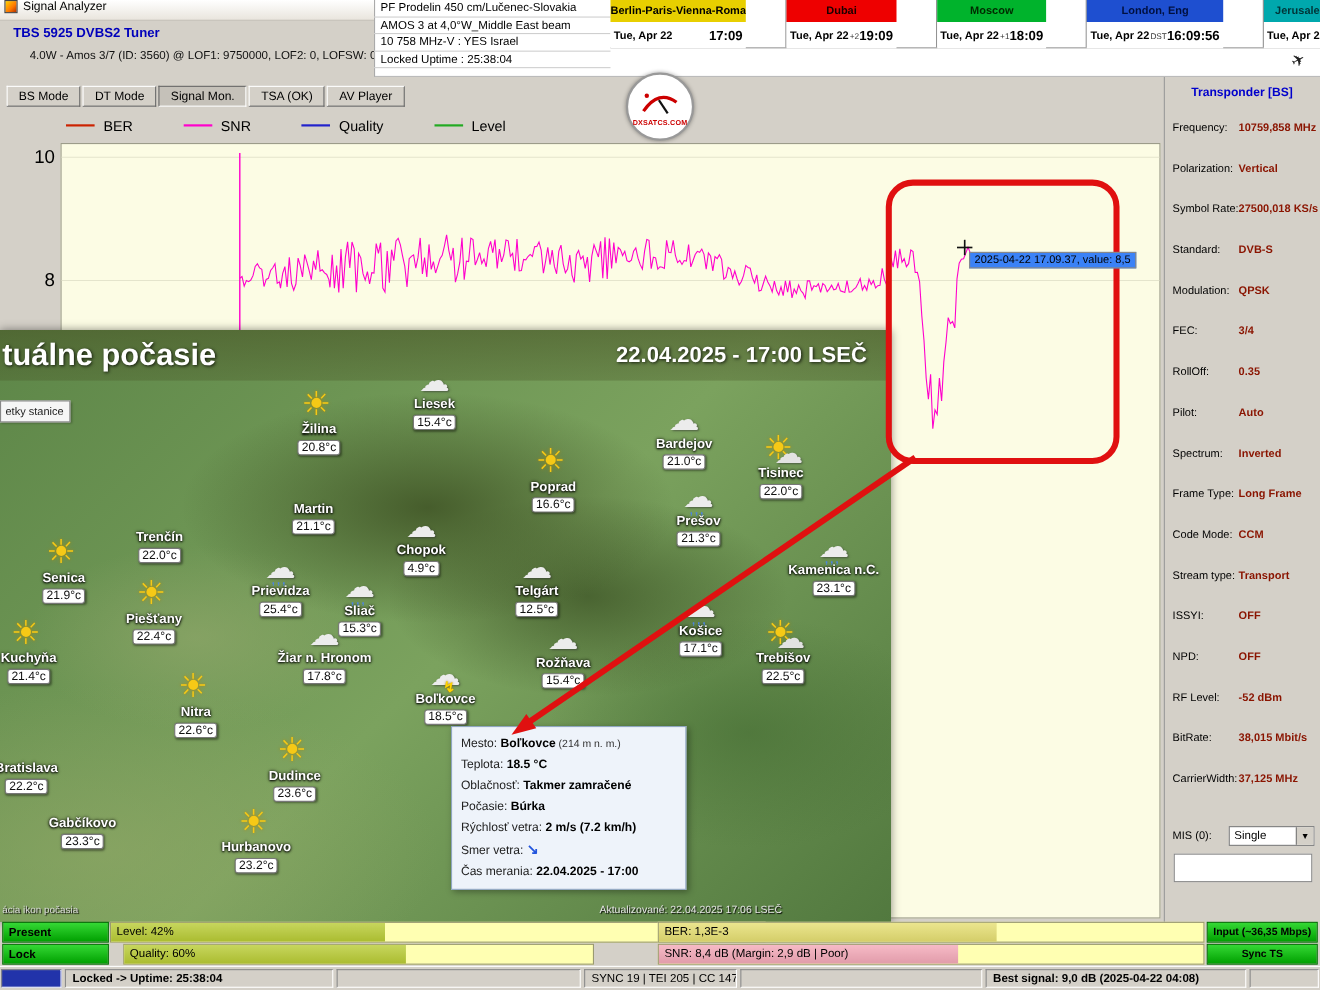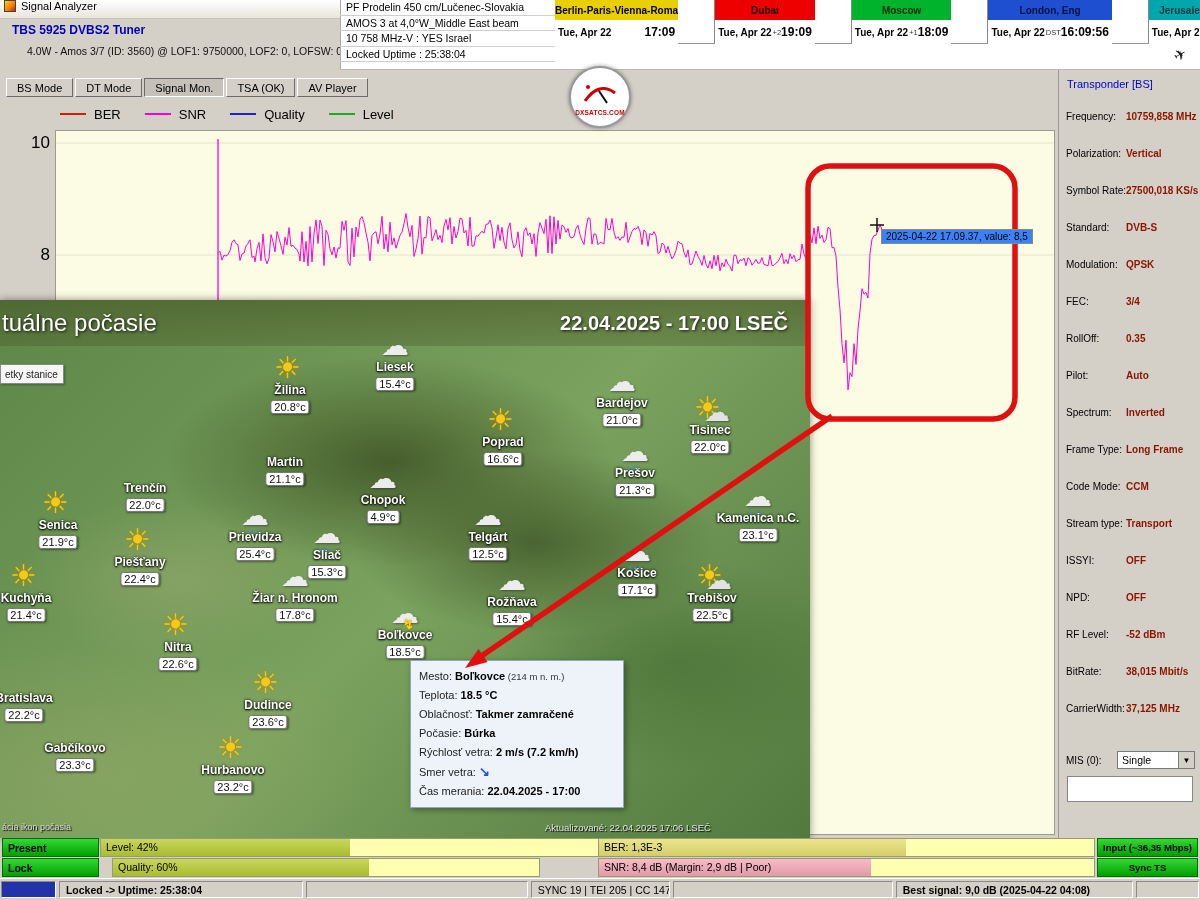--- a/index.html
+++ b/index.html
@@ -26,21 +26,21 @@
   .clock-date{font-size:10px;font-weight:bold;white-space:nowrap;}
   .clock-offset{font-size:7.5px;color:#333;vertical-align:super;margin-left:1px;}
   .clock-time{font-size:12px;font-weight:bold;white-space:nowrap;}
 
   
   .tabs{left:6px;top:78px;display:flex;gap:2px;}
   .tab{height:19px;padding:0 10px;font-size:11px;background:#d4d0c8;border:1px solid;border-color:#fff #6a6a6a #6a6a6a #fff;display:flex;align-items:center;cursor:default;}
   .tab.active{background:#c5c1b9;border-color:#6a6a6a #fff #fff #6a6a6a;}
 
   
-  .legend{left:60px;top:104px;display:flex;gap:24px;align-items:center;height:20px;}
+  .legend{left:60px;top:104px;display:flex;gap:46px;align-items:center;height:20px;}
   .legend-item{display:flex;align-items:center;gap:8px;font-size:13px;color:#000;}
   .legend-line{width:26px;height:2px;display:inline-block;}
 
   
   .plot{left:55px;top:130px;width:1000px;height:705px;background:#fcfce4;border:1px solid #9c9c8a;}
   .ytick{position:absolute;width:26px;text-align:right;font-size:17px;color:#000;left:24px;}
   #trace-svg,#annot-svg{position:absolute;left:0;top:0;width:1200px;height:900px;pointer-events:none;}
   #trace-svg{z-index:1;}
   #annot-svg{z-index:5;}
   .tooltip{left:881px;top:229px;z-index:6;background:#3b82f6;border:1px solid #888;font-size:10px;padding:1px 4px;color:#000;white-space:nowrap;}
@@ -49,21 +49,21 @@
   .map{left:0;top:300px;width:810px;height:538px;z-index:2;background-color:#6f9655;
     background-image:
       radial-gradient(ellipse 320px 150px at 48% 30%, rgba(62,82,36,0.85), transparent 70%),
       radial-gradient(ellipse 260px 130px at 66% 45%, rgba(55,76,32,0.7), transparent 70%),
       radial-gradient(ellipse 220px 120px at 22% 52%, rgba(150,170,110,0.55), transparent 70%),
       radial-gradient(ellipse 260px 150px at 84% 68%, rgba(70,110,52,0.65), transparent 70%),
       radial-gradient(ellipse 420px 210px at 12% 88%, rgba(148,168,104,0.55), transparent 72%),
       linear-gradient(135deg,#5d8648,#7ba25e 52%,#52793f);
     box-shadow:0 0 8px rgba(0,0,0,0.45);}
   .map-header{position:absolute;left:0;top:0;width:100%;height:46px;background:linear-gradient(rgba(70,80,35,0.55),rgba(70,80,35,0.3));display:flex;align-items:center;justify-content:space-between;padding:0 16px 0 2px;}
-  .map-title{font-size:24px;color:#fff;text-shadow:1px 1px 3px rgba(0,0,0,0.8);white-space:nowrap;}
+  .map-title{font-size:28px;color:#fff;text-shadow:1px 1px 3px rgba(0,0,0,0.8);white-space:nowrap;font-weight:bold;}
   .map-date{font-size:20px;font-weight:bold;color:#fff;text-shadow:1px 1px 3px rgba(0,0,0,0.8);white-space:nowrap;margin-right:6px;}
   .stations-btn{position:absolute;left:0;top:64px;width:64px;height:20px;background:#f6f6f6;border:1px solid #888;font-size:10px;color:#222;display:flex;align-items:center;padding-left:4px;box-shadow:1px 1px 2px rgba(0,0,0,0.3);}
   .map-footer-left{position:absolute;left:2px;bottom:6px;font-size:9px;color:#d8d8d8;text-shadow:1px 1px 1px #000;}
   .map-footer-right{position:absolute;left:545px;bottom:5px;font-size:9.5px;color:#e4e4e4;text-shadow:1px 1px 1px #000;}
 
   .city{position:absolute;transform:translateX(-50%);text-align:center;z-index:3;cursor:pointer;}
   .cicon{position:absolute;top:-30px;left:50%;transform:translateX(-50%);width:44px;height:30px;pointer-events:none;}
   .wg{position:absolute;line-height:1;}
   .wg.sun{color:#f6c916;text-shadow:0 0 3px #b98a00;font-size:30px;left:6px;top:0;}
   .wg.cloud{color:#ececec;text-shadow:1px 1px 2px rgba(50,50,50,0.6);font-size:28px;left:8px;top:2px;}
@@ -76,21 +76,21 @@
   .popup{position:absolute;left:410px;top:360px;width:214px;background:#eef3fa;border:1px solid #8fa6c0;box-shadow:2px 2px 6px rgba(0,0,0,0.35);padding:6px 8px;font-size:11px;line-height:19px;z-index:4;color:#222;}
   .popup b{color:#000;}
   .popup .suffix{font-size:9.5px;color:#333;}
   .popup .windarrow{color:#2255dd;font-weight:bold;font-size:13px;}
 
   .logo{left:569px;top:66px;width:62px;height:62px;border-radius:50%;background:#fff;border:2px solid #999;z-index:6;display:flex;flex-direction:column;align-items:center;justify-content:center;box-shadow:0 0 4px rgba(0,0,0,0.4);}
   .logo-text{font-size:6.5px;font-weight:bold;color:#cc0000;letter-spacing:0.2px;}
 
   
   .rpanel{left:1058px;top:70px;width:142px;height:768px;background:#d4d0c8;border-left:1px solid #999;z-index:3;}
-  .rpanel-title{position:absolute;left:8px;top:8px;color:#0000cc;font-size:11px;}
+  .rpanel-title{position:absolute;left:24px;top:8px;color:#0000cc;font-size:11px;font-weight:bold;}
   .trows{position:absolute;left:7px;top:36px;right:2px;}
   .trow{position:relative;height:37px;}
   .tlabel{position:absolute;left:0;top:5px;font-size:10px;color:#000;white-space:nowrap;}
   .tvalue{position:absolute;left:60px;top:5px;font-size:10px;font-weight:bold;color:#8a1400;white-space:nowrap;}
   .mis-label{position:absolute;left:7px;top:685px;font-size:10px;color:#000;}
   .mis-select{position:absolute;left:58px;top:681px;width:78px;height:18px;background:#fff;border:1px solid #7a7a7a;font-size:10.5px;display:flex;align-items:center;}
   .mis-value{flex:1;padding-left:4px;}
   .mis-arrow{width:16px;height:100%;background:#d4d0c8;border-left:1px solid #7a7a7a;font-size:8px;display:flex;align-items:center;justify-content:center;}
   .rpanel-box{position:absolute;left:8px;top:706px;width:126px;height:26px;background:#fff;border:1px solid #888;}
 

